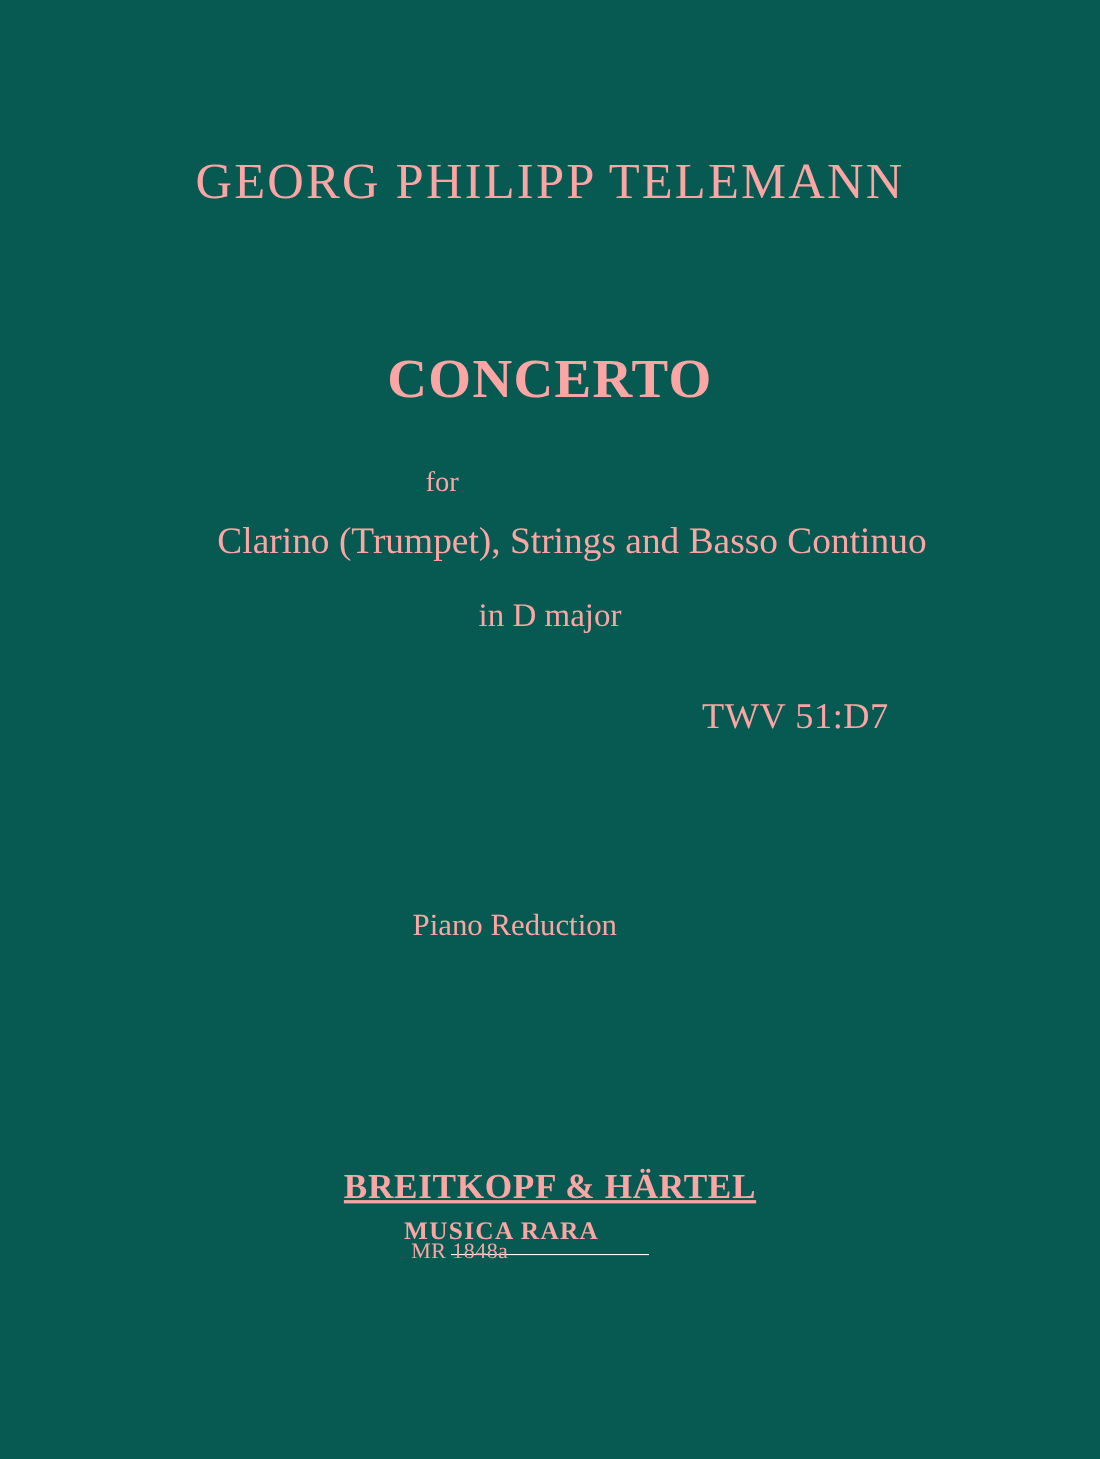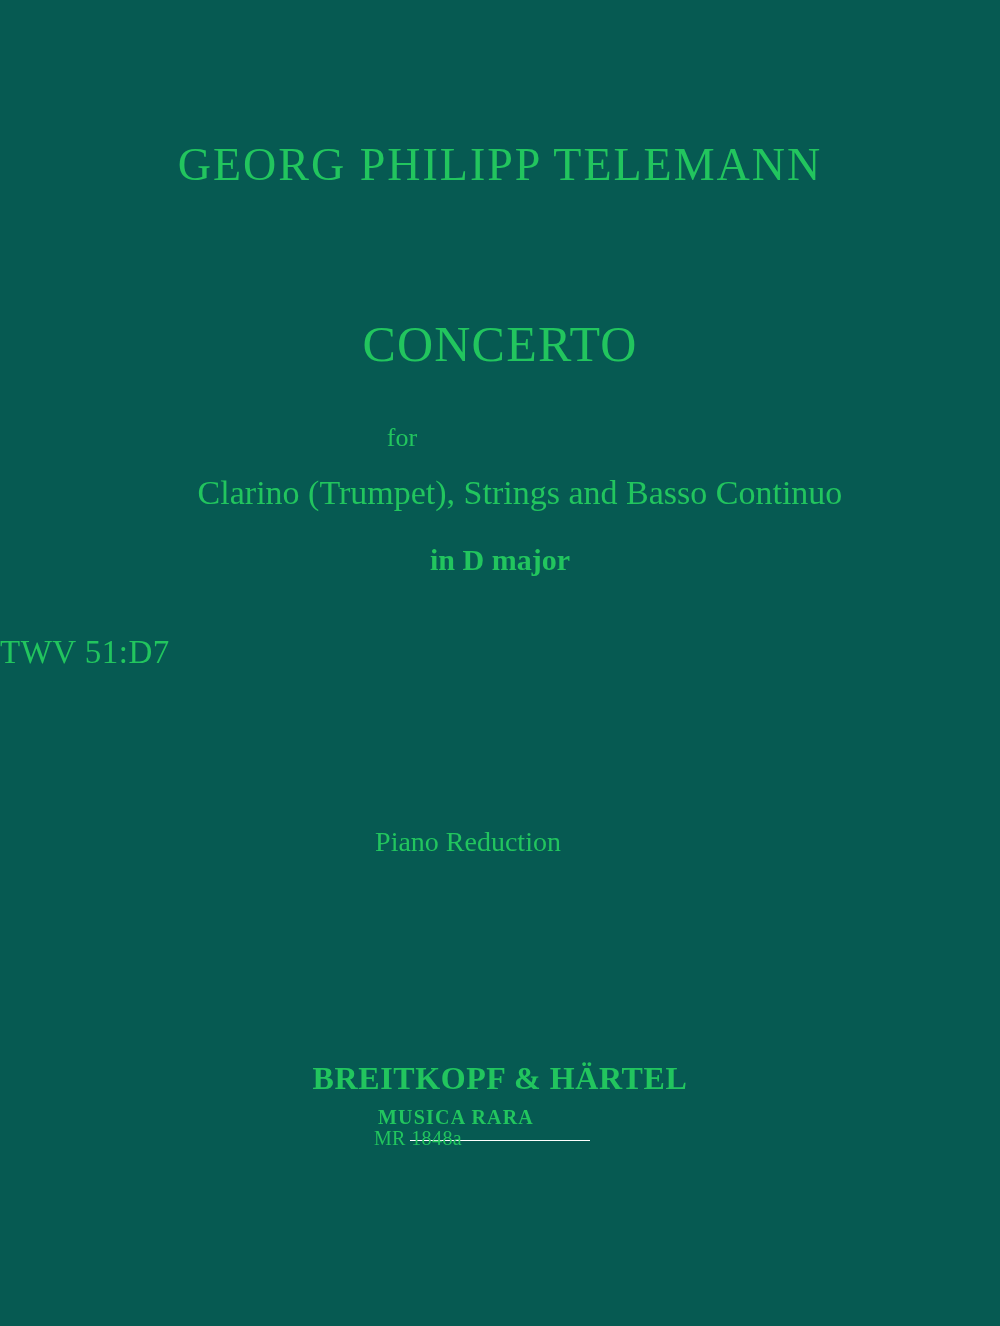--- a/index.html
+++ b/index.html
@@ -10,21 +10,21 @@
     width: 1000px;
     height: 1326px;
     background: #ffffff;
     font-family: "Liberation Serif", serif;
   }
   .cover {
     position: relative;
     width: 1000px;
     height: 1326px;
     background: #065a52;
-    color: #22c55e;
+    color: #fca5a5;
     overflow: hidden;
     box-sizing: border-box;
   }
   .composer {
     position: absolute;
     top: 138px;
     left: 0;
     width: 1000px;
     text-align: center;
     font-size: 46px;
@@ -33,21 +33,21 @@
     white-space: nowrap;
   }
   .title {
     position: absolute;
     top: 315px;
     left: 0;
     width: 1000px;
     text-align: center;
     font-size: 50px;
     letter-spacing: 1.2px;
-    font-weight: 400;
+    font-weight: 700;
   }
   .for-line {
     position: absolute;
     top: 423px;
     left: 0;
     width: 804px;
     text-align: center;
     font-size: 26px;
   }
   .scoring {
@@ -60,28 +60,27 @@
     white-space: nowrap;
     padding-left: 20px;
   }
   .key {
     position: absolute;
     top: 543px;
     left: 0;
     width: 1000px;
     text-align: center;
     font-size: 30px;
-    font-weight: bold;
   }
   .catalogue {
     position: absolute;
     top: 634px;
     left: 0;
     width: 808px;
-    text-align: left;
+    text-align: right;
     font-size: 33px;
     letter-spacing: 0.5px;
   }
   .arrangement {
     position: absolute;
     top: 826px;
     left: 0;
     width: 936px;
     text-align: center;
     font-size: 28px;
@@ -89,28 +88,29 @@
   .publisher {
     position: absolute;
     top: 1060px;
     left: 0;
     width: 1000px;
     text-align: center;
     font-size: 32px;
     font-weight: bold;
     letter-spacing: 0.6px;
     white-space: nowrap;
+    text-decoration: underline;
   }
   .imprint {
     position: absolute;
     top: 1106px;
     left: 0;
     width: 912px;
     text-align: center;
-    font-size: 20px;
+    font-size: 23px;
     font-weight: bold;
     letter-spacing: 1.2px;
   }
   .rule {
     position: absolute;
     top: 1140px;
     left: 410px;
     width: 180px;
     height: 1px;
     background: #ffffff;

